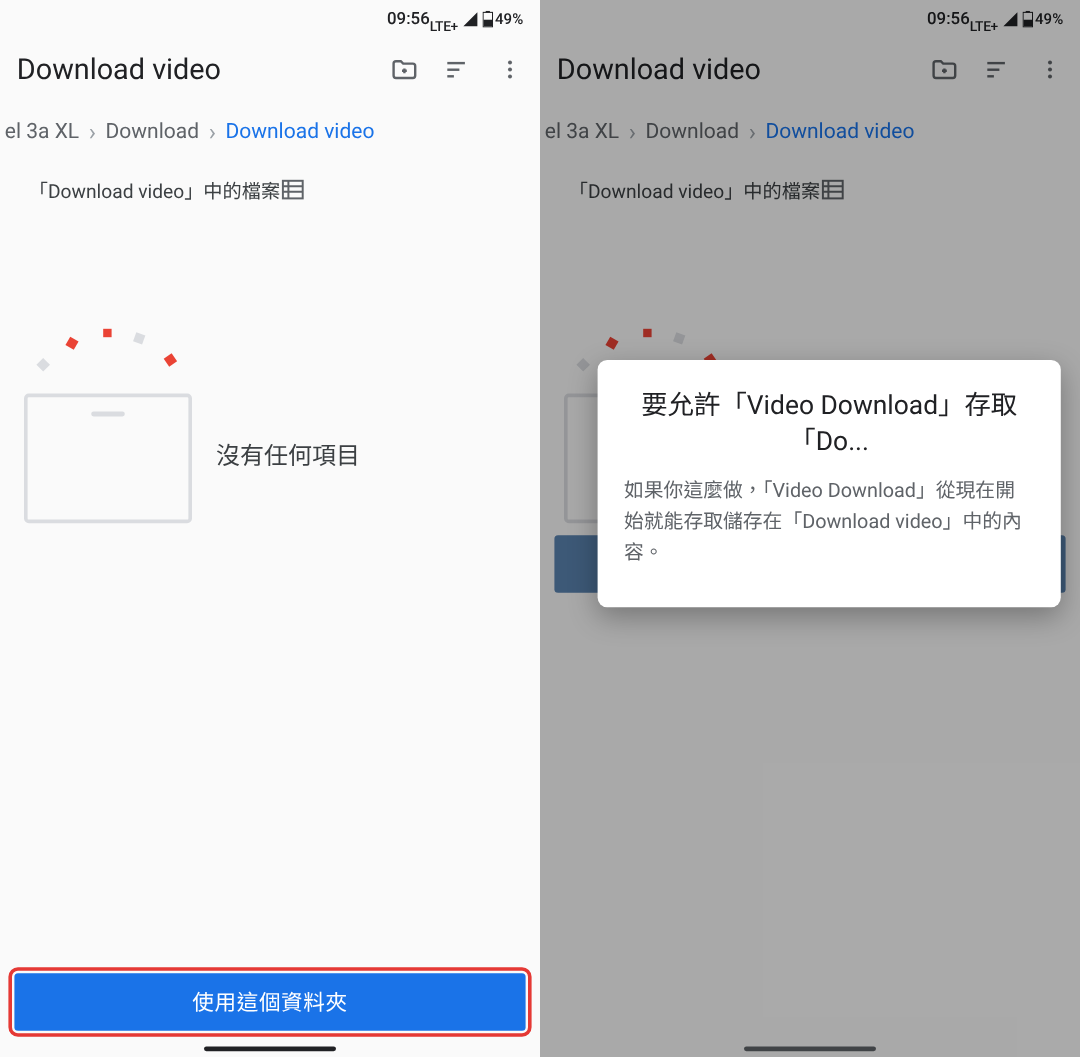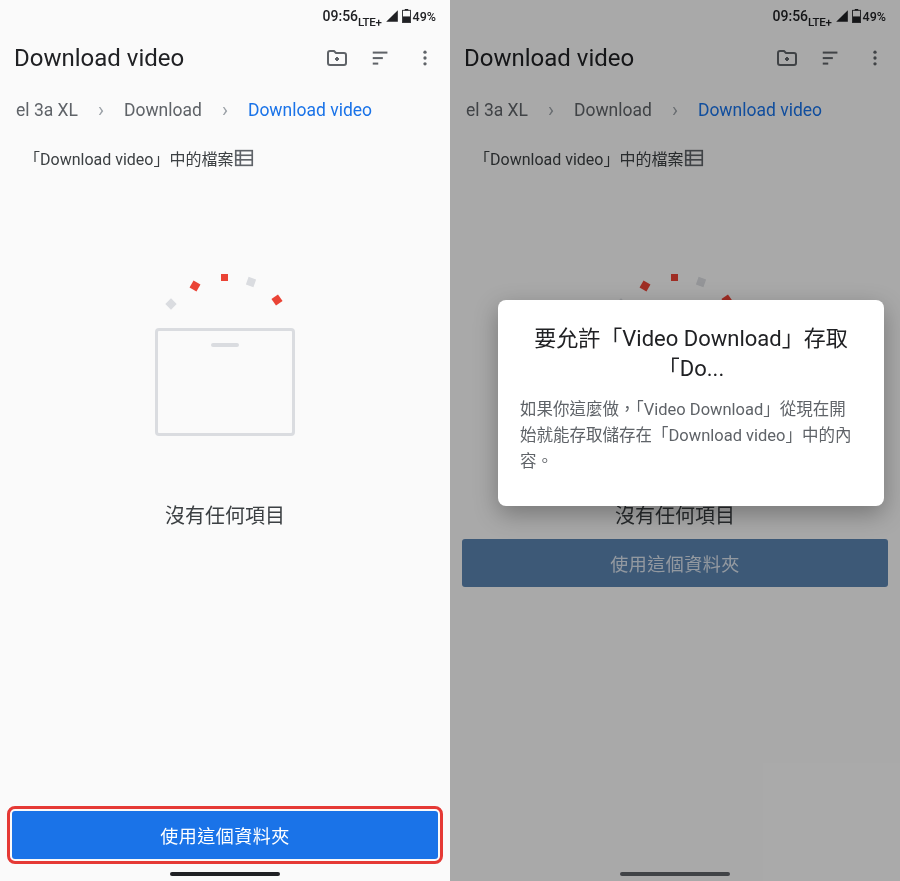--- a/index.html
+++ b/index.html
@@ -14,29 +14,29 @@
     .status-right .lte { font-size: 11.5px; letter-spacing: -0.3px; margin-right: 1px; margin-top: 12px; }
     .signal-icon { width: 14px; height: 14px; }
     .battery-icon { width: 9px; height: 14px; margin-left: 1px; }
     
     .app-bar { height: 60px; display: flex; align-items: center; padding: 0 10px 0 14px; }
     .app-title { font-size: 24px; color: #202124; flex: 1; }
     .app-actions { display: flex; gap: 14px; align-items: center; }
     .icon-btn { width: 30px; height: 30px; display: flex; align-items: center; justify-content: center; color: #5f6368; }
     
     .breadcrumb { height: 44px; display: flex; align-items: center; padding: 0 0 0 0; font-size: 17.5px; color: #5f6368; overflow: hidden; white-space: nowrap; }
-    .breadcrumb .crumb { padding: 0 16px; }
+    .breadcrumb .crumb { padding: 0 4px; }
     .breadcrumb .chev { color: #9aa0a6; font-size: 20px; padding: 0 4px; }
     .breadcrumb .crumb.active { color: #1a73e8; }
     
     .section-header { display: flex; align-items: center; justify-content: flex-start; padding: 14px 18px 6px 24px; }
     .section-label { font-size: 16px; color: #3c4043; }
     .view-toggle { width: 22px; height: 22px; color: #5f6368; }
     
-    .empty-state { display: flex; flex-direction: column; align-items: center; padding-top: 80px; }
+    .empty-state { display: flex; flex-direction: row; align-items: center; padding-top: 80px; }
     .empty-illustration { width: 180px; height: 180px; position: relative; display: flex; align-items: flex-end; justify-content: center; }
     .folder-shape { width: 140px; height: 108px; border: 3px solid #dadce0; border-radius: 4px; position: relative; background: transparent; }
     .folder-shape::before { content: ''; position: absolute; top: 12px; left: 50%; transform: translateX(-50%); width: 28px; height: 4px; background: #dadce0; border-radius: 2px; }
     .confetti { position: absolute; width: 8px; height: 8px; }
     .confetti.c1 { top: 44px; left: 32px; background: #dadce0; transform: rotate(45deg); }
     .confetti.c2 { top: 26px; left: 56px; background: #ea4335; transform: rotate(30deg); }
     .confetti.c3 { top: 18px; left: 86px; background: #ea4335; width: 7px; height: 7px; }
     .confetti.c4 { top: 22px; right: 60px; background: #dadce0; transform: rotate(20deg); }
     .confetti.c5 { top: 40px; right: 34px; background: #ea4335; transform: rotate(55deg); }
     .empty-text { margin-top: 64px; font-size: 20px; color: #3c4043; }

